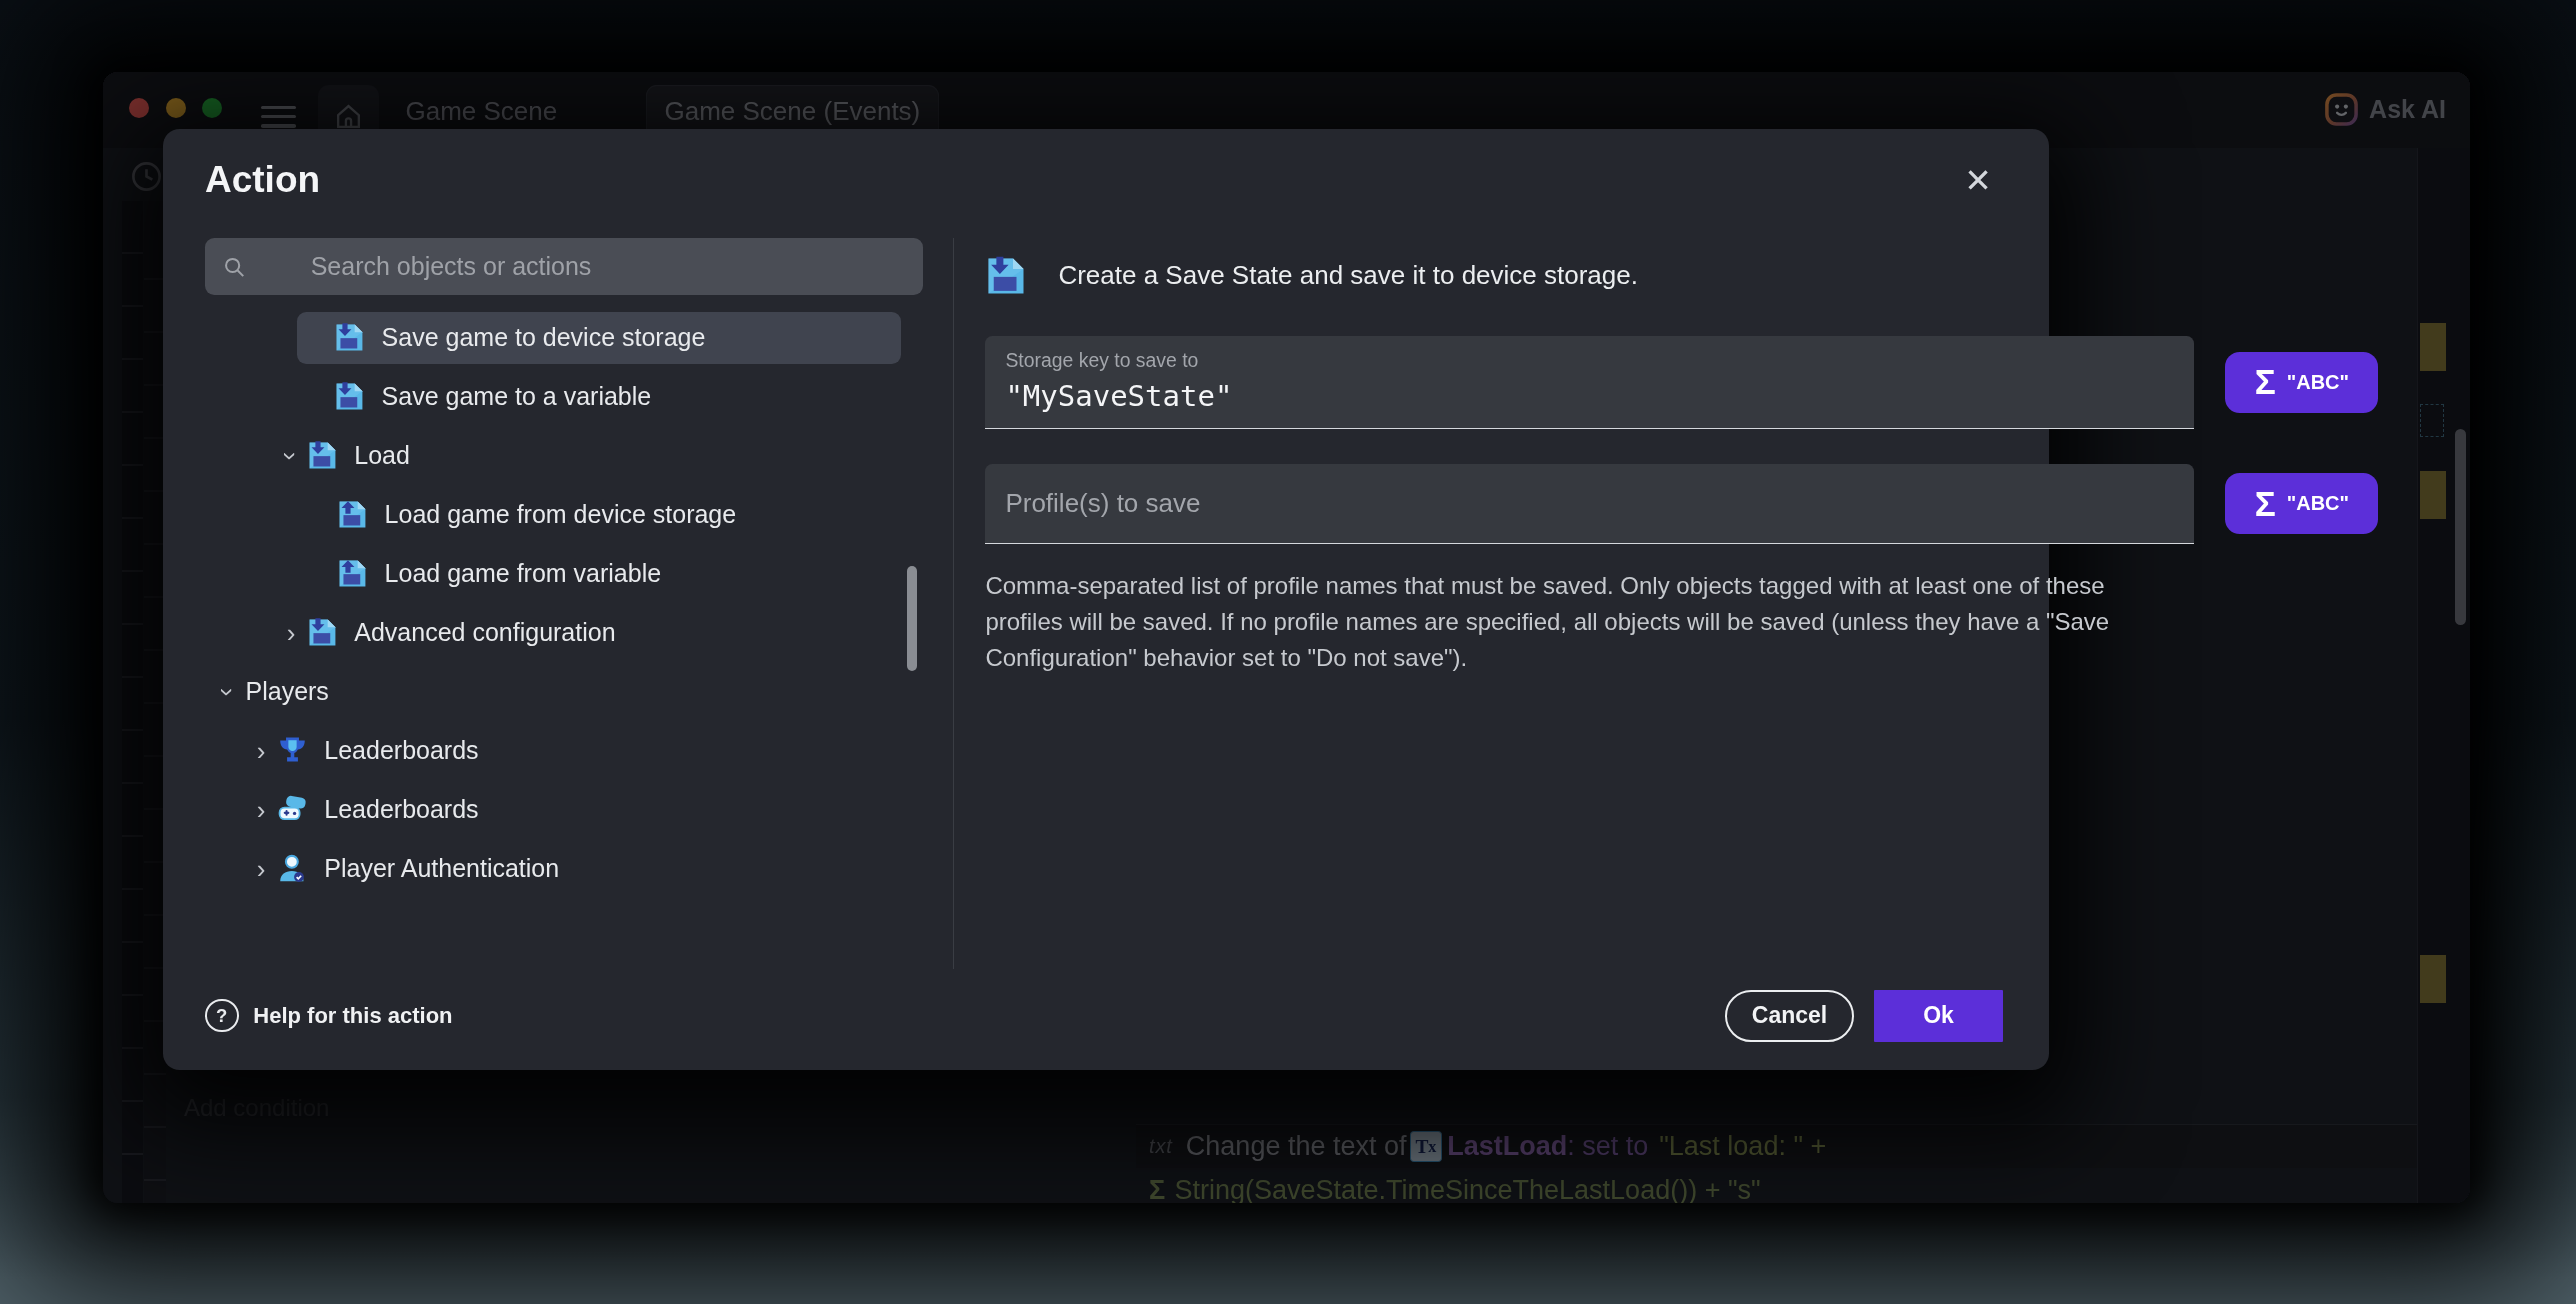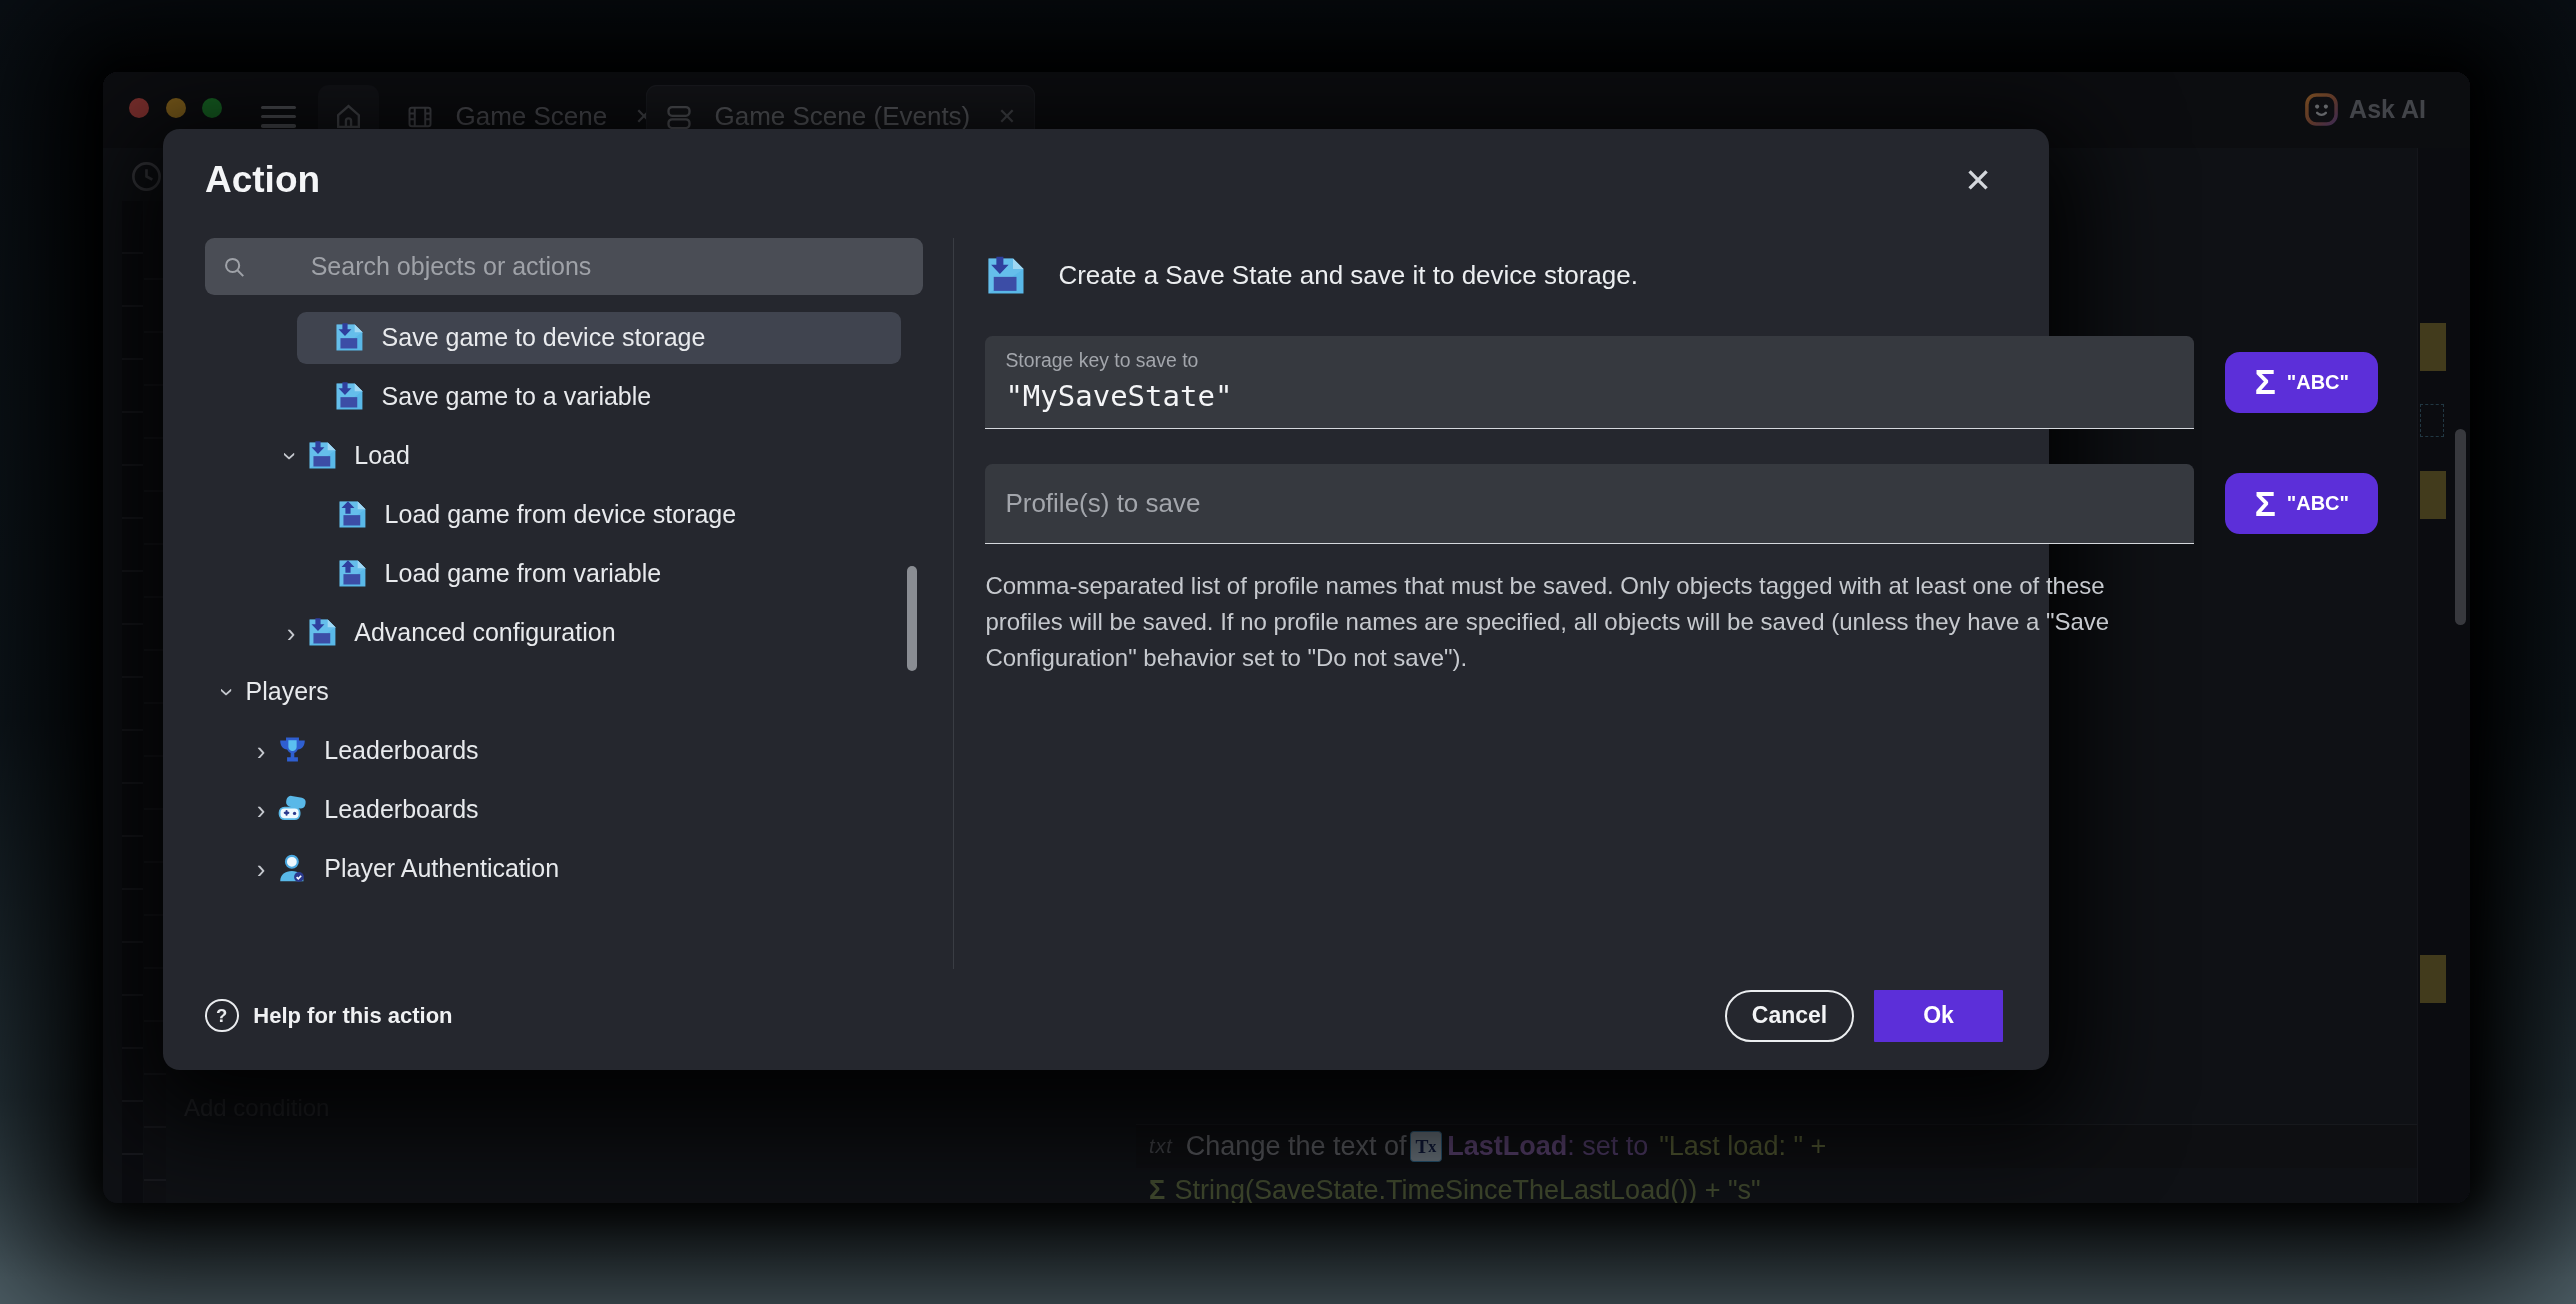--- a/index.html
+++ b/index.html
@@ -21,29 +21,29 @@
     position:absolute;left:0;top:0;right:0;height:76px;background:#141518;
     display:flex;align-items:flex-end;
   }
   .traffic{position:absolute;left:26px;top:26px;display:flex;gap:16.6px;}
   .tl{width:20px;height:20px;border-radius:50%;display:block;}
   .tl.red{background:#ff5f57;}
   .tl.yellow{background:#febc2e;}
   .tl.green{background:#28c840;}
   .hamburger{position:absolute;left:158px;top:28px;width:35px;}
   .hamburger i{display:block;height:3.7px;background:#9a9da3;border-radius:1.8px;margin:5.5px 0;}
-  .tab{display:flex;align-items:center;gap:22px;height:63px;padding:0 18.5px;
-       border-radius:11px 11px 0 0;color:#9b9ea5;font-size:26px;}
+  .tab{display:flex;align-items:center;gap:11px;height:63px;padding:0 18.5px;
+       border-radius:11px 11px 0 0;color:#9b9ea5;font-size:26px;flex-direction:column;}
   .home-tab{position:absolute;left:215px;bottom:0;width:61px;height:63px;background:#202227;
        display:flex;align-items:center;justify-content:center;padding:0;}
   .scene-tab{position:absolute;left:284px;bottom:0;}
   .events-tab{position:absolute;left:543px;bottom:0;background:#24262b;color:#b9bcc2;
        box-shadow:inset 0 0 0 0.9px #32353b;}
   .tabx{font-size:22px;color:#8d9096;margin-left:5.5px;}
-  .askai{position:absolute;right:44px;top:20px;display:flex;align-items:center;gap:10px;
+  .askai{position:absolute;right:24px;top:20px;display:flex;align-items:center;gap:10px;
        color:#85888e;font-weight:bold;font-size:25px;}
 
   
   .tool-ic{position:absolute;opacity:.9;}
 
   
   .gridcol{position:absolute;top:129px;height:1002px;}
   .gridcol.c1{left:19.4px;width:21px;background:repeating-linear-gradient(180deg,#111318 0 51px,#2c2f36 51px 53px);}
   .gridcol.c2{left:41px;width:22px;background:repeating-linear-gradient(180deg,#171a1f 0 51px,#2c2f36 51px 53px);background-position:0 26px;}
   .rightstrip{position:absolute;left:2314px;top:76px;width:54px;bottom:0;background:#111318;border-left:0.9px solid #26292e;}

